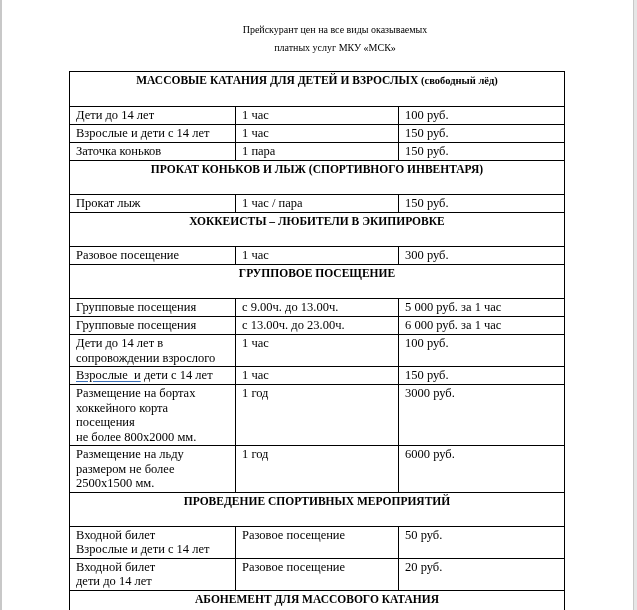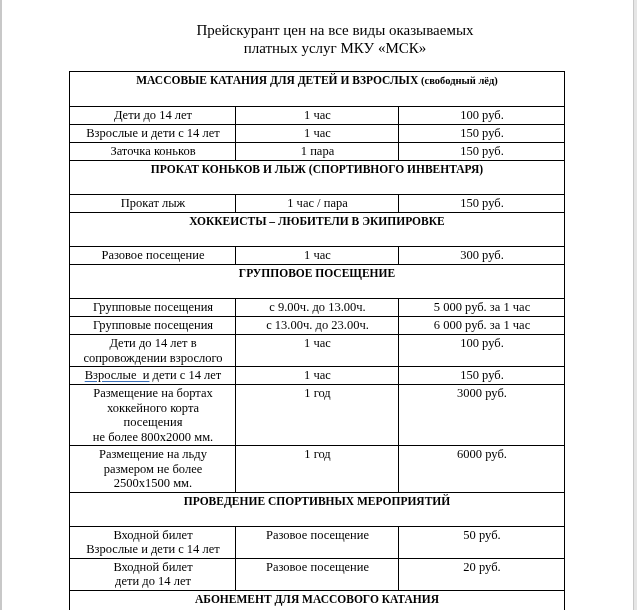--- a/index.html
+++ b/index.html
@@ -4,36 +4,36 @@
 <style>
   html, body { margin: 0; padding: 0; }
   body {
     width: 637px; height: 610px; background: #ffffff; position: relative; overflow: hidden;
     font-family: "Liberation Serif", "DejaVu Serif", serif; color: #000;
   }
   .page-edge-left { position: absolute; left: 0; top: 0; width: 2px; height: 610px; background: #c8c8c8; }
   .page-edge-right { position: absolute; left: 633px; top: 0; width: 4px; height: 610px; background: #e6e6e6; border-left: 1px solid #c8c8c8; box-sizing: border-box; }
   .title {
     position: absolute; left: 150px; top: 21px; width: 370px;
-    text-align: center; font-size: 15px; line-height: 18px;
+    text-align: center; font-size: 10px; line-height: 18px;
   }
   table.price {
     position: absolute; left: 69px; top: 71px; width: 495px;
     border-collapse: collapse; font-size: 12.5px; line-height: 14.5px;
     table-layout: fixed;
   }
   table.price td {
     border: 1.5px solid #000; padding: 1px 5px 1px 6px; vertical-align: top; text-align: left;
   }
   col.c1 { width: 166px; } col.c2 { width: 163px; } col.c3 { width: 166px; }
   tr.section td {
     text-align: center; font-weight: bold; font-size: 11.5px; padding: 1px 4px 18px 4px; line-height: 14px;
   }
   .section .small { font-size: 10.5px; }
-  tr.data td { height: 15px; text-align: center; }
+  tr.data td { height: 15px; }
   .spell { text-decoration: underline; text-decoration-color: #3a6fb8; text-underline-offset: 2px; white-space: pre; }
 </style>
 </head>
 <body>
 
 <div class="page-edge-left"></div>
 <div class="page-edge-right"></div>
 
 <div class="title">
   <div>Прейскурант цен на все виды оказываемых</div>

